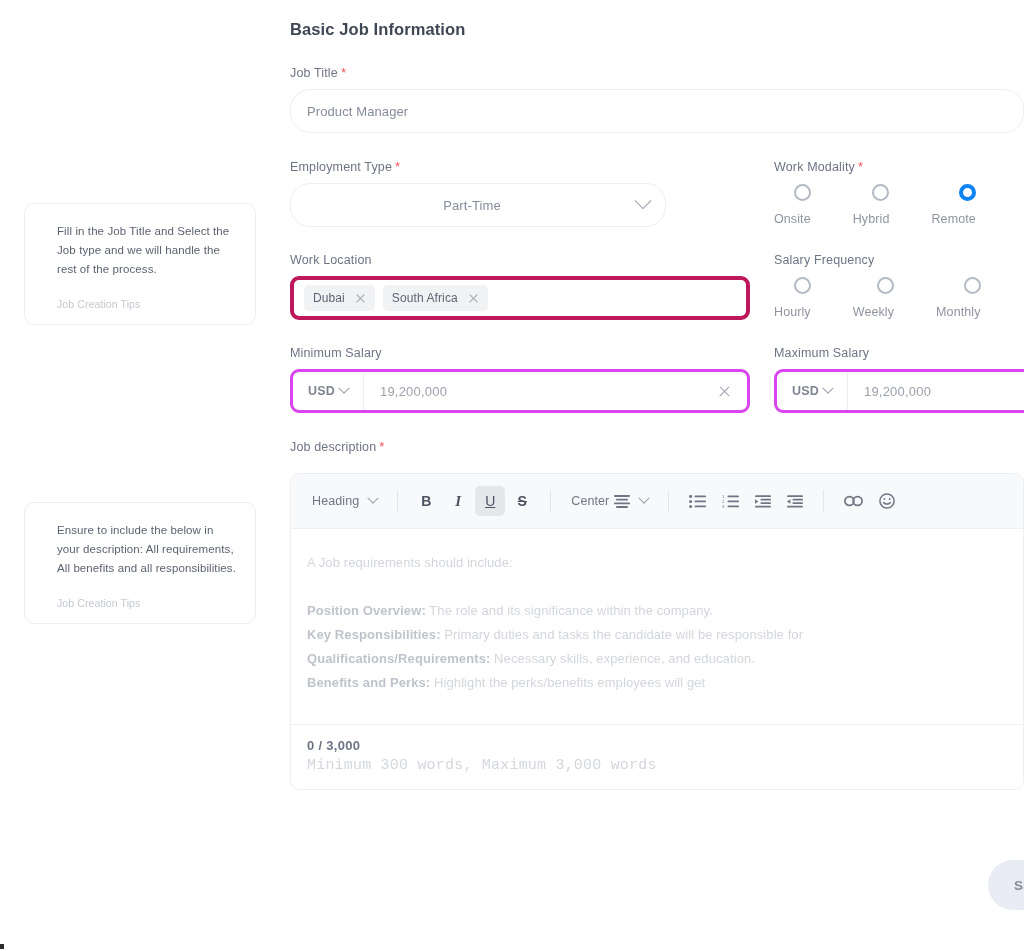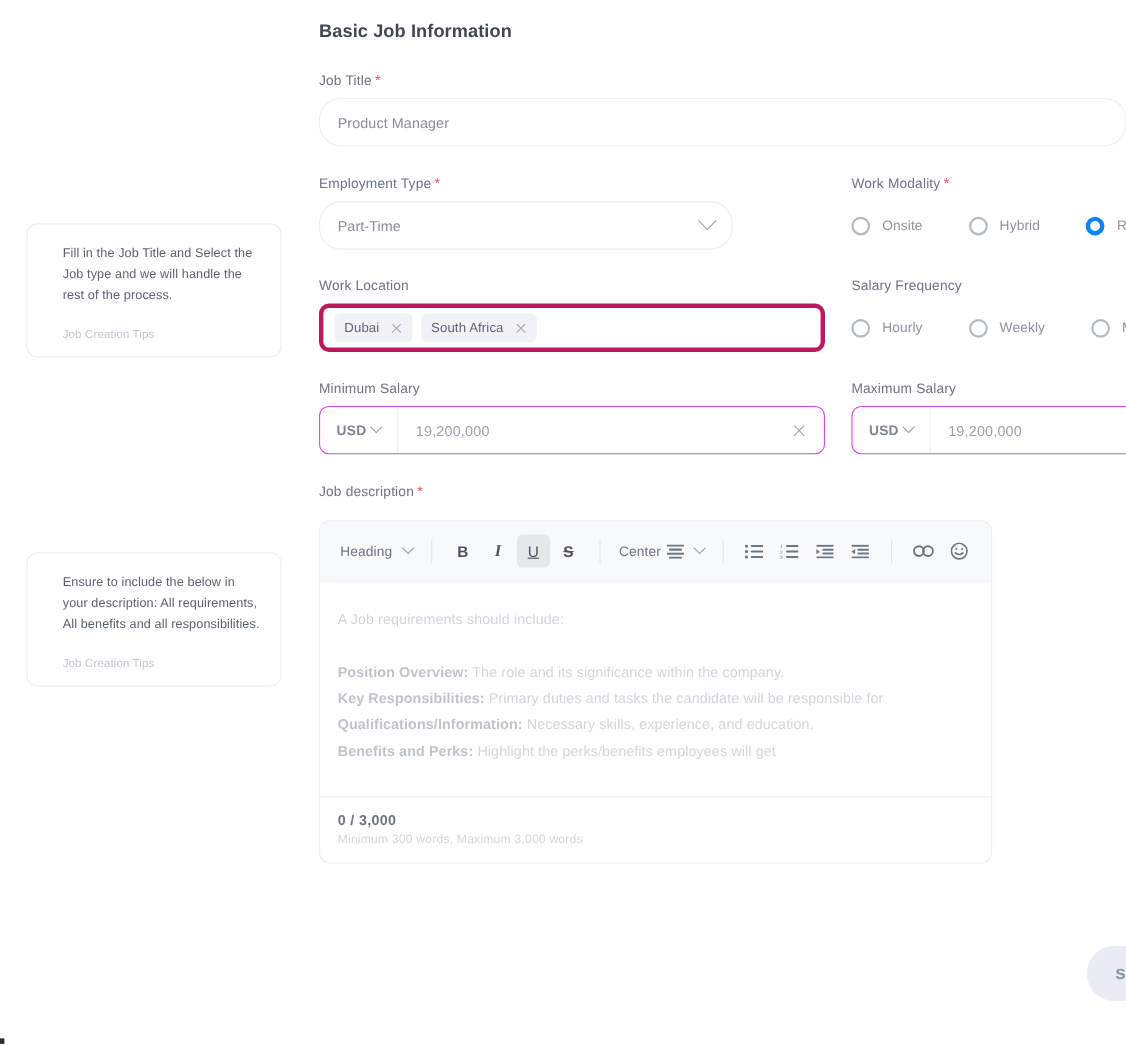--- a/index.html
+++ b/index.html
@@ -96,21 +96,21 @@
     border-radius: 20px;
     background: #ffffff;
     display: flex;
     align-items: center;
     padding: 0 16px;
     font-size: 13px;
     color: #868d9b;
     letter-spacing: 0.1px;
   }
   .input-box.wide { width: 734px; }
-  .input-box.full { width: 376px; }
+  .input-box.full { width: 376px; text-align: center; }
   .input-box .val { flex: 1; }
 
   .chev {
     width: 12px; height: 12px;
     border-right: 1.6px solid #9aa1ad;
     border-bottom: 1.6px solid #9aa1ad;
     transform: rotate(45deg) translate(-3px,-3px);
     flex: 0 0 auto;
   }
   .chev.sm {
@@ -162,24 +162,25 @@
 
   
   .radio-row {
     display: flex;
     align-items: center;
     gap: 0;
     height: 44px;
   }
   .radio-item {
     display: flex;
-    align-items: center;
+    align-items: flex-end;
     gap: 11px;
     margin-right: 42px;
     cursor: pointer;
+    flex-direction: column;
   }
   .radio {
     width: 17px; height: 17px;
     border-radius: 50%;
     border: 2px solid #b4bac4;
     background: #ffffff;
     flex: 0 0 auto;
     position: relative;
   }
   .radio.checked {
@@ -189,21 +190,21 @@
   .radio-label {
     font-size: 12.5px;
     color: #8e949f;
     letter-spacing: 0.1px;
     white-space: nowrap;
   }
 
   
   .salary-box {
     height: 44px;
-    border: 1px solid #d946ef;
+    border: 3px solid #d946ef;
     border-radius: 9px;
     display: flex;
     align-items: center;
     width: 460px;
     overflow: hidden;
   }
   .cur {
     width: 71px;
     height: 100%;
     display: flex;
@@ -234,21 +235,21 @@
     position: absolute;
     left: 0; top: 6px;
     width: 13px; height: 1.4px;
     background: #9ba1ac;
   }
   .clear-x::before { transform: rotate(45deg); }
   .clear-x::after  { transform: rotate(-45deg); }
 
   
   .editor {
-    width: 612px;
+    width: 734px;
     border: 1px solid #eceef1;
     border-radius: 10px;
     overflow: hidden;
     background: #ffffff;
     margin-top: 19px;
   }
   .toolbar {
     height: 55px;
     background: #f8f9fa;
     border-bottom: 1px solid #eff0f2;
@@ -301,23 +302,24 @@
     padding: 13px 16px 15px 16px;
   }
   .count {
     font-size: 13px;
     font-weight: bold;
     color: #6d7484;
     letter-spacing: 0.3px;
   }
   .count-hint {
     margin-top: 4px;
-    font-size: 11px;
+    font-size: 15px;
     color: #d3d7dd;
     letter-spacing: 0.2px;
+    font-family: Liberation Mono, monospace;
   }
 
   
   .save-btn {
     position: absolute;
     left: 988px;
     top: 860px;
     height: 50px;
     width: 120px;
     border-radius: 25px;
@@ -596,21 +598,21 @@
 
         <div class="editor-body">
           <div class="lead">A Job requirements should include:</div>
           <div>
             <b>Position Overview:</b><span> The role and its significance within the company.</span>
           </div>
           <div>
             <b>Key Responsibilities:</b><span> Primary duties and tasks the candidate will be responsible for</span>
           </div>
           <div>
-            <b>Qualifications/Information:</b><span> Necessary skills, experience, and education.</span>
+            <b>Qualifications/Requirements:</b><span> Necessary skills, experience, and education.</span>
           </div>
           <div>
             <b>Benefits and Perks:</b><span> Highlight the perks/benefits employees will get</span>
           </div>
         </div>
 
         <div class="editor-footer">
           <div class="count">0 / 3,000</div>
           <div class="count-hint">Minimum 300 words, Maximum 3,000 words</div>
         </div>

